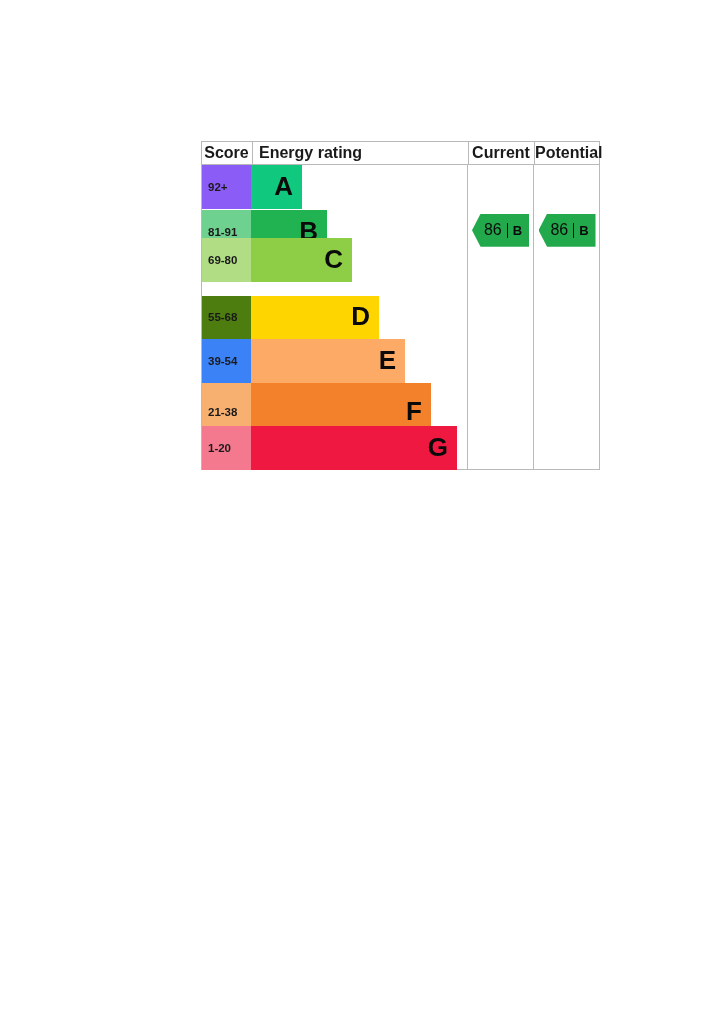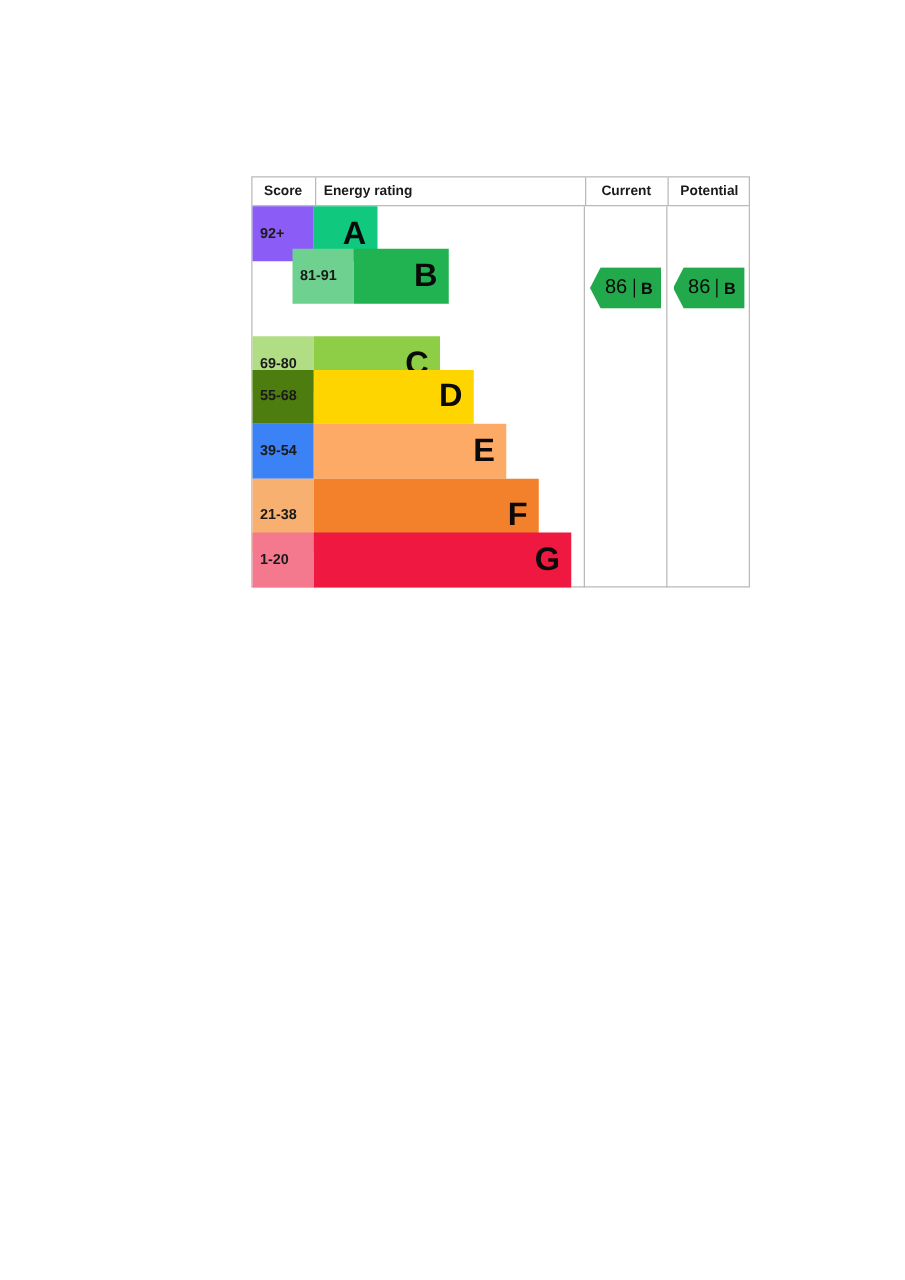--- a/index.html
+++ b/index.html
@@ -35,21 +35,21 @@
     width: 100%;
     height: 23px;
     box-sizing: border-box;
     border-bottom: 1px solid #b9b9b9;
   }
   .hdr-cell {
     position: absolute;
     top: 0;
     height: 22px;
     line-height: 22px;
-    font-size: 11px;
+    font-size: 16px;
     font-weight: bold;
     color: #1a1a1a;
     box-sizing: border-box;
     white-space: nowrap;
   }
   .hdr-score      { left: 0px;   width: 49px;  text-align: center; }
   .hdr-rating     { left: 50px;  width: 215px; text-align: left; padding-left: 6px;
                     border-left: 1px solid #b9b9b9; }
   .hdr-current    { left: 266px; width: 65px;  text-align: center;
                     border-left: 1px solid #b9b9b9; }
@@ -169,27 +169,27 @@
     <div class="vsep vsep-a"></div>
     <div class="vsep vsep-b"></div>
 
     <div id="band-rows">
         <div class="band-row" style="top: 0px; height: 43.5714px;">
           <div class="score-cell" style="background: #8b5cf6;">92+</div>
           <div class="band-bar" style="background: rgb(16, 201, 127); width: 51px;">
             <span class="band-letter">A</span>
           </div>
         </div>
-        <div class="band-row" style="top: 34px; height: 43.5714px; margin-left: 32px;">
+        <div class="band-row" style="top: 45px; height: 43.5714px;">
           <div class="score-cell" style="background: rgb(111, 209, 143);">81-91</div>
           <div class="band-bar" style="background: rgb(33, 179, 82); width: 76px;">
             <span class="band-letter">B</span>
           </div>
         </div>
-        <div class="band-row" style="top: 104px; height: 43.5714px;">
+        <div class="band-row" style="top: 73px; height: 43.5714px;">
           <div class="score-cell" style="background: rgb(177, 221, 133);">69-80</div>
           <div class="band-bar" style="background: rgb(141, 206, 70); width: 101px;">
             <span class="band-letter">C</span>
           </div>
         </div>
         <div class="band-row" style="top: 130.714px; height: 43.5714px;">
           <div class="score-cell" style="background: #4d7c0f;">55-68</div>
           <div class="band-bar" style="background: rgb(255, 213, 0); width: 128px;">
             <span class="band-letter">D</span>
           </div>

